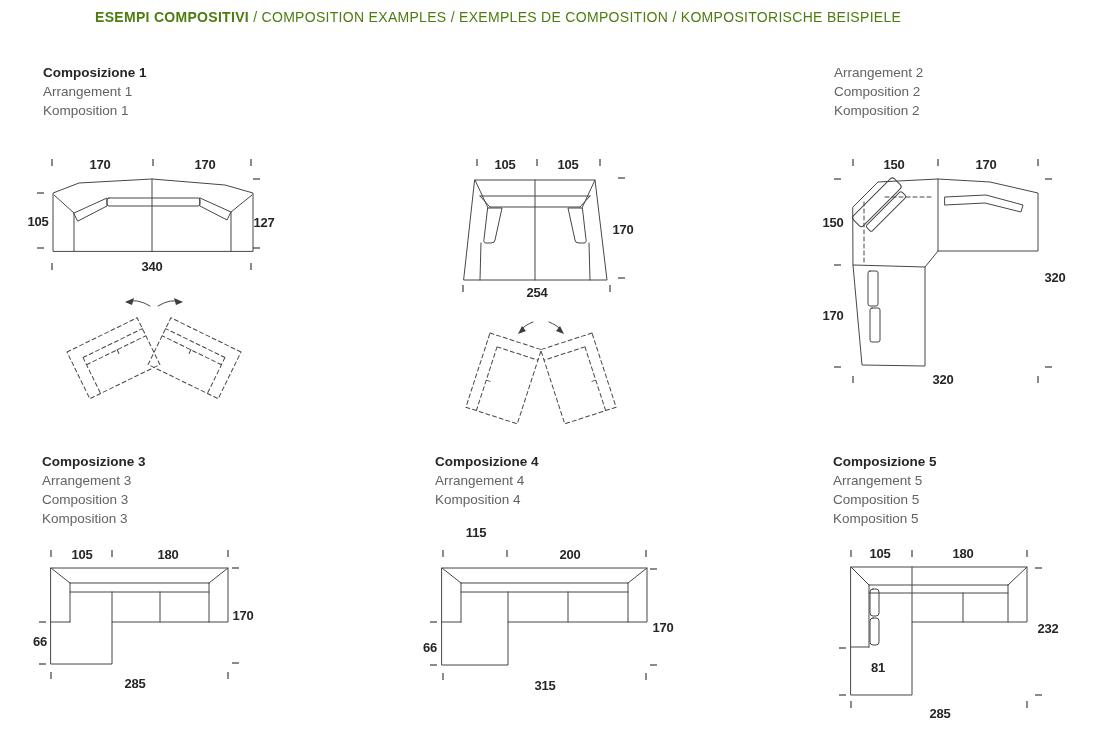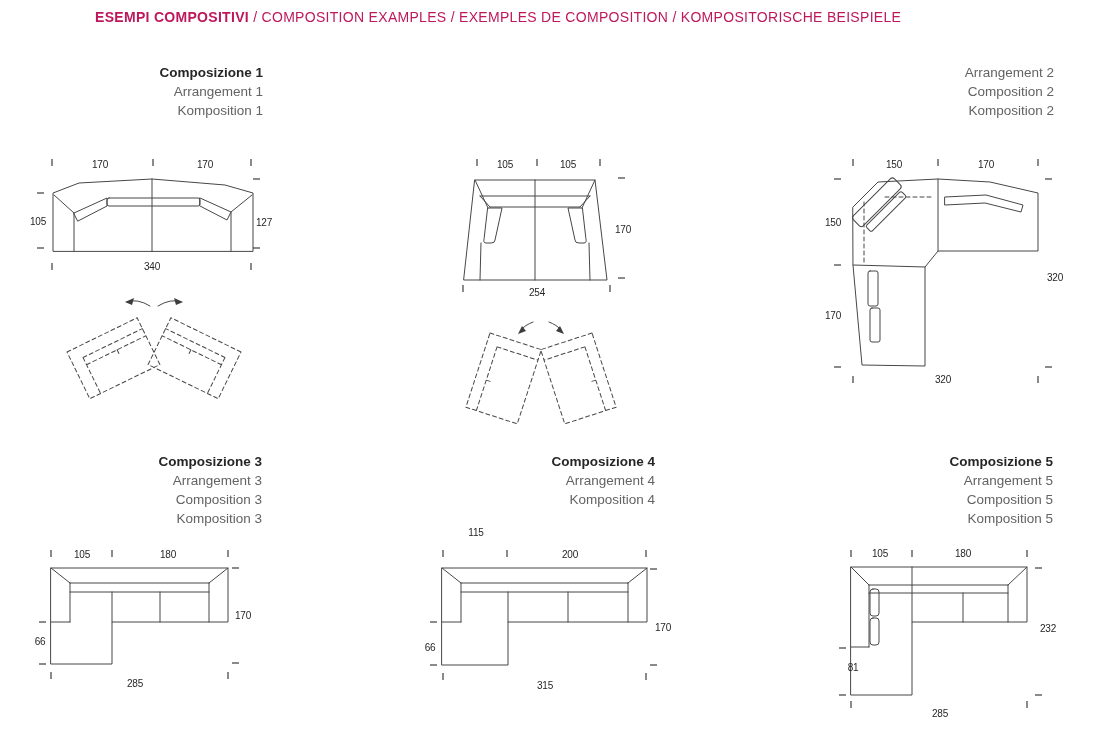--- a/index.html
+++ b/index.html
@@ -1,22 +1,22 @@
 <!DOCTYPE html>
 <html><head>
 <meta charset="utf-8">
 <style>
   html,body{margin:0;padding:0;background:#fff;}
   .page{position:relative;width:1099px;height:738px;background:#fff;overflow:hidden;
         font-family:"Liberation Sans",sans-serif;}
-  .hdr{position:absolute;left:95px;top:9px;font-size:14px;color:#be185d;letter-spacing:.3px;white-space:nowrap;}
+  .hdr{position:absolute;left:95px;top:9px;font-size:14px;color:#4d7c0f;letter-spacing:.3px;white-space:nowrap;}
   .hdr .b{font-weight:bold;}
-  .titleblock{position:absolute;width:220px;text-align:right;font-size:13.5px;line-height:19px;color:#636363;}
+  .titleblock{position:absolute;width:220px;text-align:left;font-size:13.5px;line-height:19px;color:#636363;}
   .titleblock .t0{font-weight:bold;color:#262626;}
-  .dim{position:absolute;transform:translate(-50%,-50%);font-size:10px;font-weight:normal;
+  .dim{position:absolute;transform:translate(-50%,-50%);font-size:13px;font-weight:bold;
        color:#262626;letter-spacing:-.2px;white-space:nowrap;}
   svg.fig{position:absolute;overflow:visible;}
   .ln{fill:none;stroke:#474747;stroke-width:1;stroke-linejoin:round;stroke-linecap:round;}
   .da{stroke-dasharray:4 3;}
   .tk{stroke:#3d3d3d;stroke-width:1.2;}
   .ah{fill:#3d3d3d;stroke:none;}
 </style>
 </head>
 <body>
 
@@ -242,17 +242,17 @@
   <span class="dim" style="left:135px;top:683px">285</span>
 
   <span class="dim" style="left:476px;top:532px">115</span>
   <span class="dim" style="left:570px;top:554px">200</span>
   <span class="dim" style="left:430px;top:647px">66</span>
   <span class="dim" style="left:663px;top:627px">170</span>
   <span class="dim" style="left:545px;top:685px">315</span>
 
   <span class="dim" style="left:880px;top:553px">105</span>
   <span class="dim" style="left:963px;top:553px">180</span>
-  <span class="dim" style="left:853px;top:667px">81</span>
+  <span class="dim" style="left:878px;top:667px">81</span>
   <span class="dim" style="left:1048px;top:628px">232</span>
   <span class="dim" style="left:940px;top:713px">285</span>
 
 </div>
 
 </body></html>

